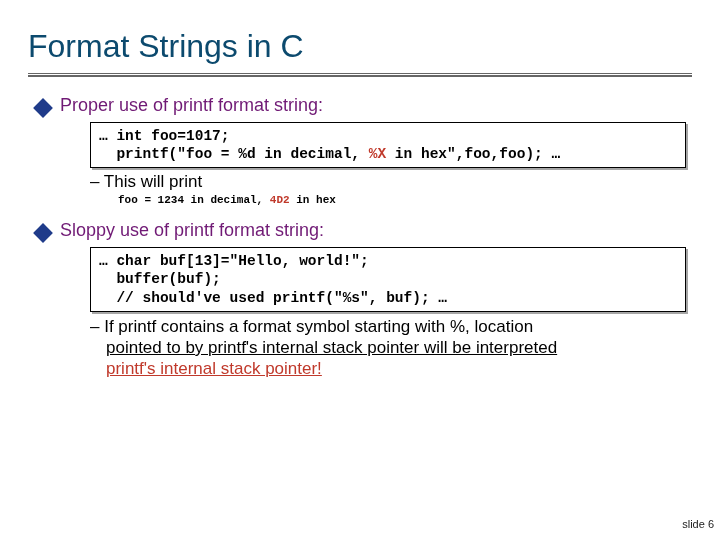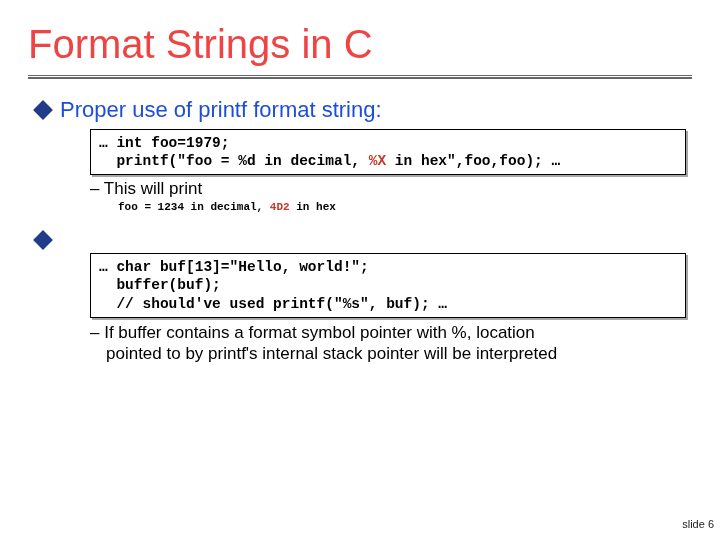--- a/index.html
+++ b/index.html
@@ -5,24 +5,24 @@
   * { margin: 0; padding: 0; box-sizing: border-box; }
   body {
     width: 720px;
     height: 540px;
     background: #fff;
     font-family: Verdana, Arial, sans-serif;
     position: relative;
     overflow: hidden;
   }
   .title {
-    color: #ef4444;
-    font-size: 40px;
+    color: #0c4a6e;
+    font-size: 32px;
     font-weight: 400;
-    padding: 22px 0 8px 28px;
+    padding: 28px 0 8px 28px;
     font-family: Verdana, sans-serif;
   }
   .title-rule {
     margin: 0 28px 18px 28px;
     border: none;
     border-top: 3px double #666;
     height: 4px;
     border-bottom: 1px solid #666;
   }
   .bullet-main {
@@ -32,22 +32,22 @@
   }
   .diamond {
     width: 14px;
     height: 14px;
     background: #1f3b8a;
     transform: rotate(45deg);
     margin: 6px 10px 0 0;
     flex-shrink: 0;
   }
   .bullet-main-text {
-    color: #1d4ed8;
-    font-size: 22px;
+    color: #701a75;
+    font-size: 18px;
   }
   .codebox {
     margin: 6px 34px 4px 90px;
     border: 1px solid #000;
     box-shadow: 2px 2px 0 rgba(0,0,0,0.35);
     padding: 4px 8px 4px 8px;
     font-family: "Courier New", monospace;
     font-size: 14.5px;
     font-weight: bold;
     line-height: 1.25;
@@ -67,20 +67,21 @@
   }
   .sub-para {
     margin: 4px 60px 0 90px;
     font-size: 17px;
     color: #000;
     line-height: 1.25;
   }
   .sub-para .indent {
     padding-left: 16px;
     display: block;
+    text-decoration: underline;
   }
   .hot { color: #c0392b; }
   .footer {
     position: absolute;
     bottom: 10px;
     right: 6px;
     font-size: 11px;
     color: #222;
   }
 </style>
@@ -88,32 +89,34 @@
 <body>
 
 <div class="title">Format Strings in C</div>
 <hr class="title-rule">
 
 <div class="bullet-main">
   <div class="diamond"></div>
   <div class="bullet-main-text">Proper use of printf format string:</div>
 </div>
 
-<div class="codebox"><span>… int foo=1979;</span>
+<div class="codebox"><span>… int foo=1017;</span>
 <span>  printf("foo = %d in decimal, </span><span class="hot">%X</span><span> in hex",foo,foo); …</span></div>
 
 <div class="sub">– This will print</div>
 <div class="code-inline"><span>foo = 1234 in decimal, </span><span class="hot">4D2</span><span> in hex</span></div>
 
 <div class="bullet-main">
   <div class="diamond"></div>
+  <div class="bullet-main-text">Sloppy use of printf format string:</div>
 </div>
 
 <div class="codebox"><span>… char buf[13]="Hello, world!";</span>
 <span>  buffer(buf);</span>
 <span>  // should've used printf("%s", buf); …</span></div>
 
 <div class="sub-para">
-  <span>– If buffer contains a format symbol pointer with %, location</span>
+  <span>– If printf contains a format symbol starting with %, location</span>
   <span class="indent">pointed to by printf's internal stack pointer will be interpreted</span>
+  <span class="indent hot">printf's internal stack pointer!</span>
 </div>
 
 <div class="footer">slide 6</div>
 
 </body></html>

